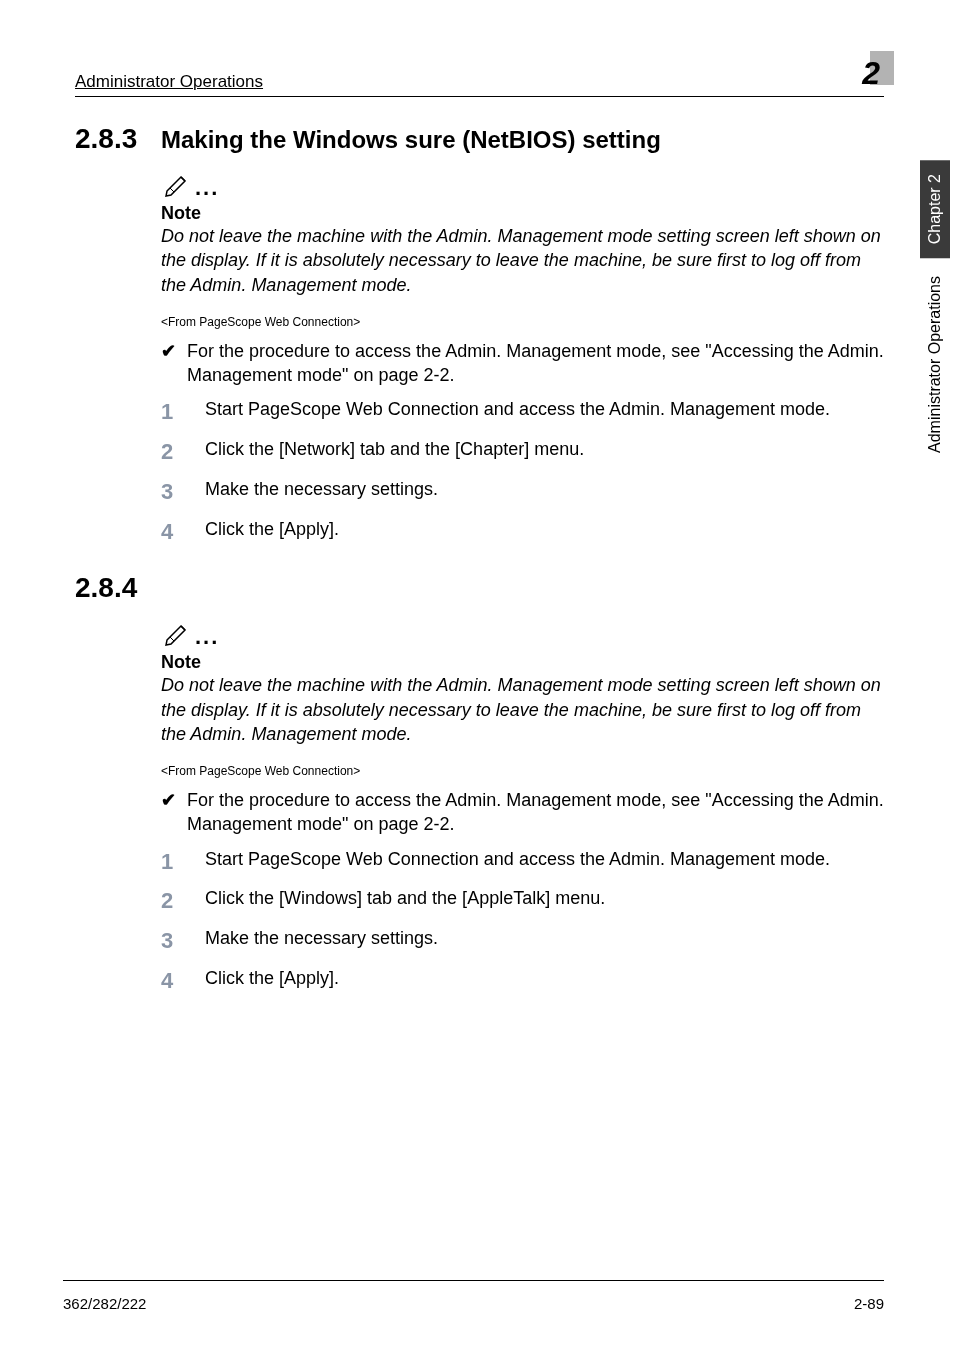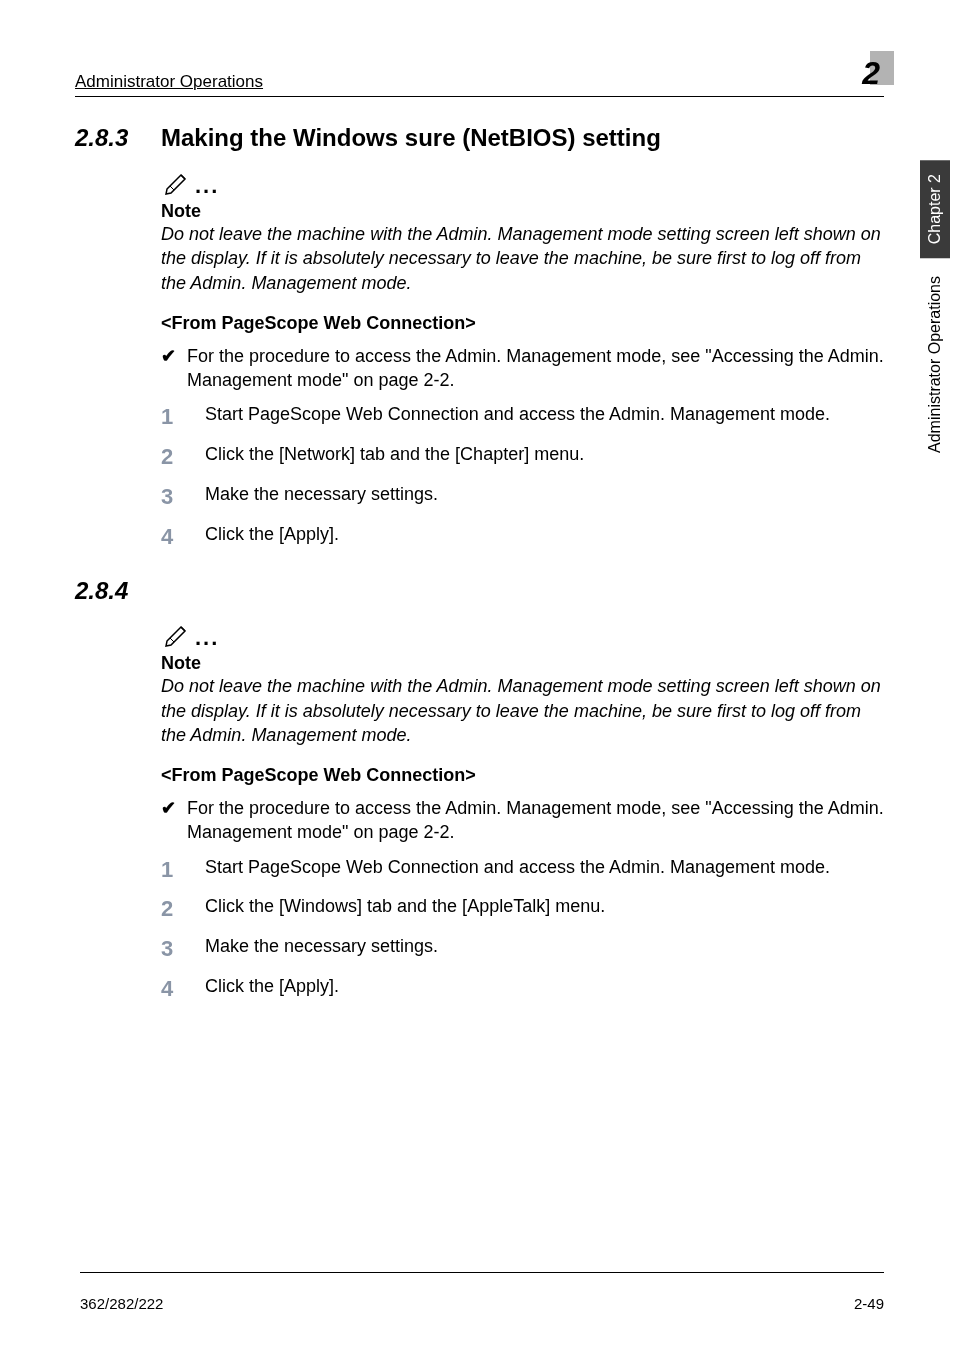--- a/index.html
+++ b/index.html
@@ -43,25 +43,24 @@
     height: 34px;
     background: #b3b3b3;
     z-index: -1;
   }
   .section-title {
     display: flex;
     align-items: baseline;
     margin: 26px 0 14px 0;
   }
   .section-num {
-    font-size: 24px;
+    font-size: 28px;
     font-weight: bold;
     width: 86px;
     flex-shrink: 0;
-    font-style: italic;
   }
   .section-heading {
     font-size: 24px;
     font-weight: bold;
     line-height: 1.25;
   }
   .note-block {
     margin-left: 86px;
     margin-top: 10px;
     margin-bottom: 12px;
@@ -70,22 +69,22 @@
     display: flex;
     align-items: flex-end;
     margin-bottom: 2px;
   }
   .note-icon svg { display: block; }
   .dots { font-size: 22px; font-weight: bold; letter-spacing: 2px; margin-left: 4px; line-height: 1; }
   .note-label { font-size: 18px; font-weight: bold; margin-top: 4px; }
   .note-text { font-size: 18px; font-style: italic; line-height: 1.35; }
   .subheading {
     margin-left: 86px;
-    font-size: 18px;
-    font-weight: bold;
+    font-size: 12px;
+    font-weight: normal;
     margin-top: 18px;
     margin-bottom: 10px;
   }
   .check-item {
     margin-left: 86px;
     display: flex;
     font-size: 18px;
     line-height: 1.35;
     margin-bottom: 10px;
   }
@@ -127,24 +126,24 @@
     writing-mode: vertical-rl;
     transform: rotate(180deg);
     font-size: 16px;
     padding: 14px 2px 14px 2px;
     text-align: center;
     margin-top: 4px;
   }
   .footer {
     position: absolute;
     bottom: 40px;
-    left: 80px;
+    left: 63px;
     right: 70px;
     border-top: 1px solid #000;
-    padding-top: 22px;
+    padding-top: 14px;
     display: flex;
     justify-content: space-between;
     font-size: 15px;
   }
 </style>
 </head>
 <body>
 
 <div class="page">
 
@@ -245,14 +244,14 @@
 
 </div>
 
 <div class="side-tab">
   <div class="tab-dark">Chapter 2</div>
   <div class="tab-light">Administrator Operations</div>
 </div>
 
 <div class="footer">
   <div>362/282/222</div>
-  <div>2-49</div>
+  <div>2-89</div>
 </div>
 
 </body></html>

